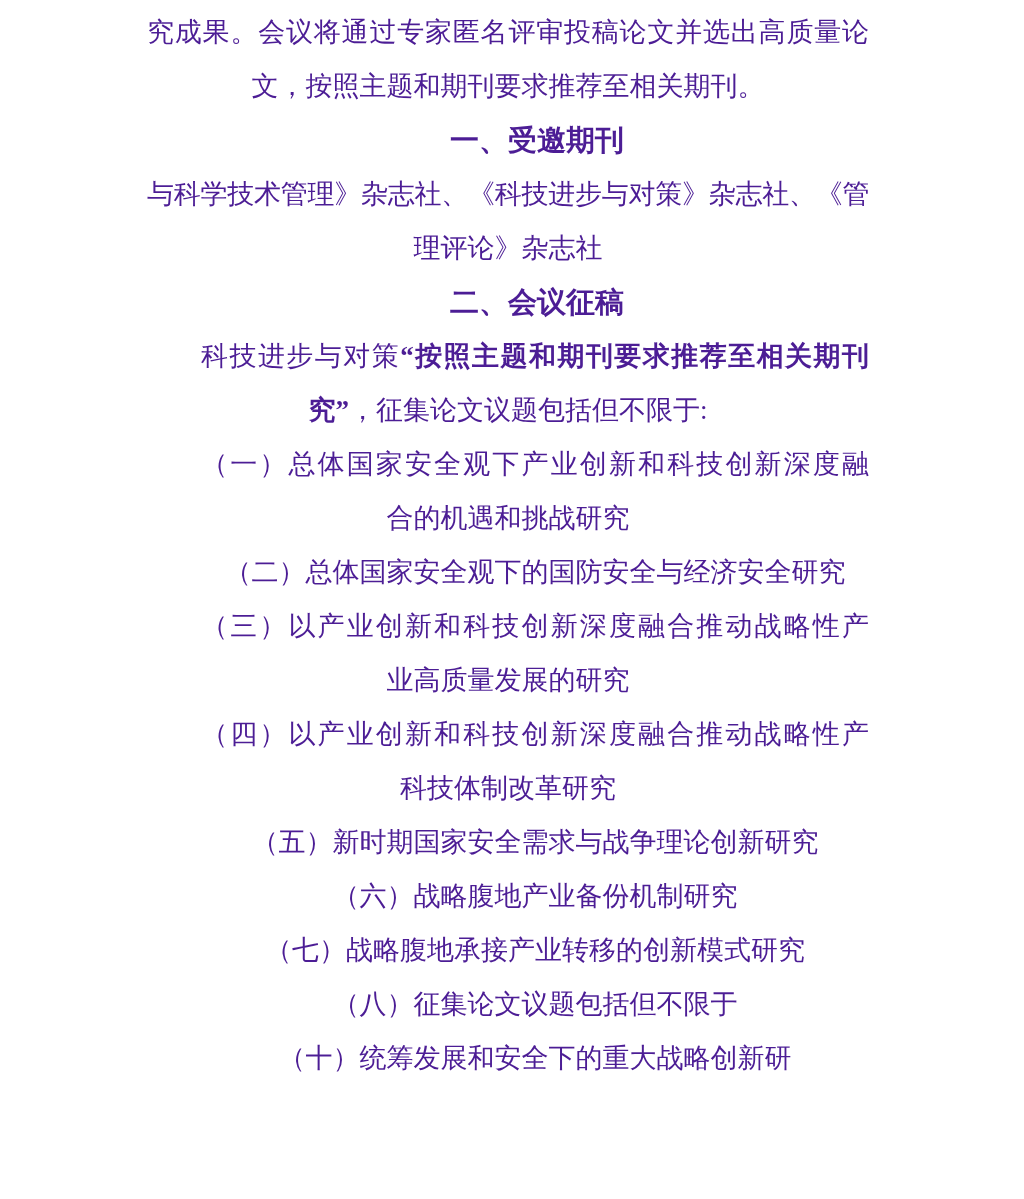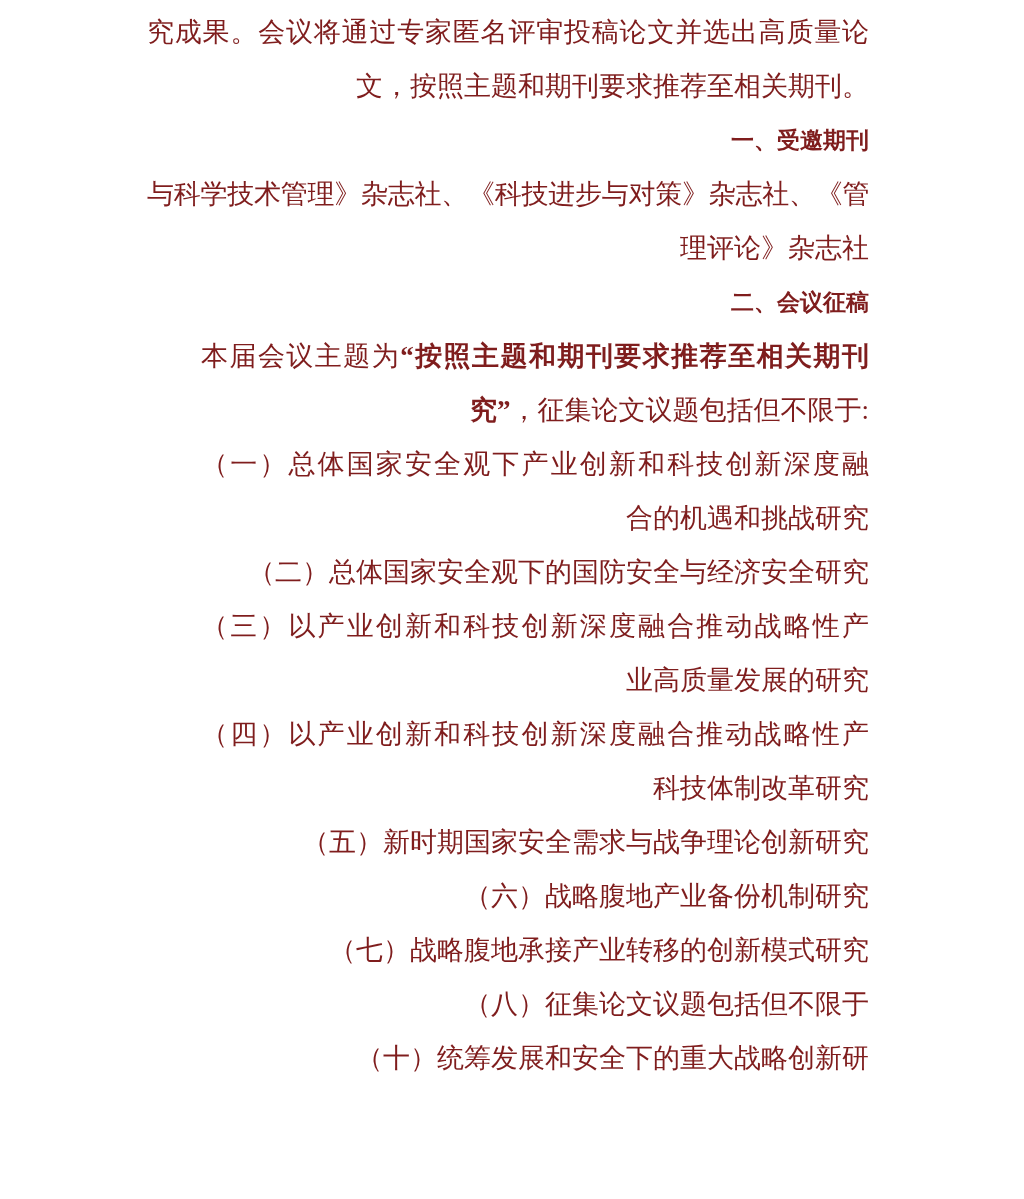--- a/index.html
+++ b/index.html
@@ -16,52 +16,52 @@
     box-sizing: content-box;
     padding: 5px 0 0 147px;
     width: 722px;
     font-family: "Liberation Serif", "DejaVu Serif", serif;
     font-size: 27px;
     color: #141414;
   }
   .line {
     height: 54px;
     line-height: 54px;
-    text-align: right;
+    text-align: center;
   }
   .fill {
     text-align: justify;
     text-align-last: justify;
   }
   .indent {
     text-indent: 2em;
   }
   .tight {
     letter-spacing: -0.4px;
   }
   .heading {
     font-family: "Liberation Sans", "DejaVu Sans", sans-serif;
-    font-size: 23px;
+    font-size: 29px;
     font-weight: 700;
   }
   .b {
     font-weight: 700;
   }
 </style>
 </head>
 <body>
 
-<div class="doc" style="background: rgb(255, 255, 255); color: #7f1d1d;">
+<div class="doc" style="background: rgb(255, 255, 255); color: #4c1d95;">
     <div class="line fill"><span>究成果。会议将通过专家匿名评审投稿论文并选出高质量论</span></div>
     <div class="line"><span>文，按照主题和期刊要求推荐至相关期刊。</span></div>
     <div class="line indent heading"><span class="b">一、受邀期刊</span></div>
     <div class="line fill tight"><span>与科学技术管理》杂志社、《科技进步与对策》杂志社、《管</span></div>
     <div class="line"><span>理评论》杂志社</span></div>
     <div class="line indent heading"><span class="b">二、会议征稿</span></div>
-    <div class="line fill indent"><span>本届会议主题为</span><span class="b">“按照主题和期刊要求推荐至相关期刊</span></div>
+    <div class="line fill indent"><span>科技进步与对策</span><span class="b">“按照主题和期刊要求推荐至相关期刊</span></div>
     <div class="line"><span class="b">究”</span><span>，征集论文议题包括但不限于:</span></div>
     <div class="line fill indent"><span>（一）总体国家安全观下产业创新和科技创新深度融</span></div>
     <div class="line"><span>合的机遇和挑战研究</span></div>
     <div class="line indent"><span>（二）总体国家安全观下的国防安全与经济安全研究</span></div>
     <div class="line fill indent"><span>（三）以产业创新和科技创新深度融合推动战略性产</span></div>
     <div class="line"><span>业高质量发展的研究</span></div>
     <div class="line fill indent"><span>（四）以产业创新和科技创新深度融合推动战略性产</span></div>
     <div class="line"><span>科技体制改革研究</span></div>
     <div class="line indent"><span>（五）新时期国家安全需求与战争理论创新研究</span></div>
     <div class="line indent"><span>（六）战略腹地产业备份机制研究</span></div>

